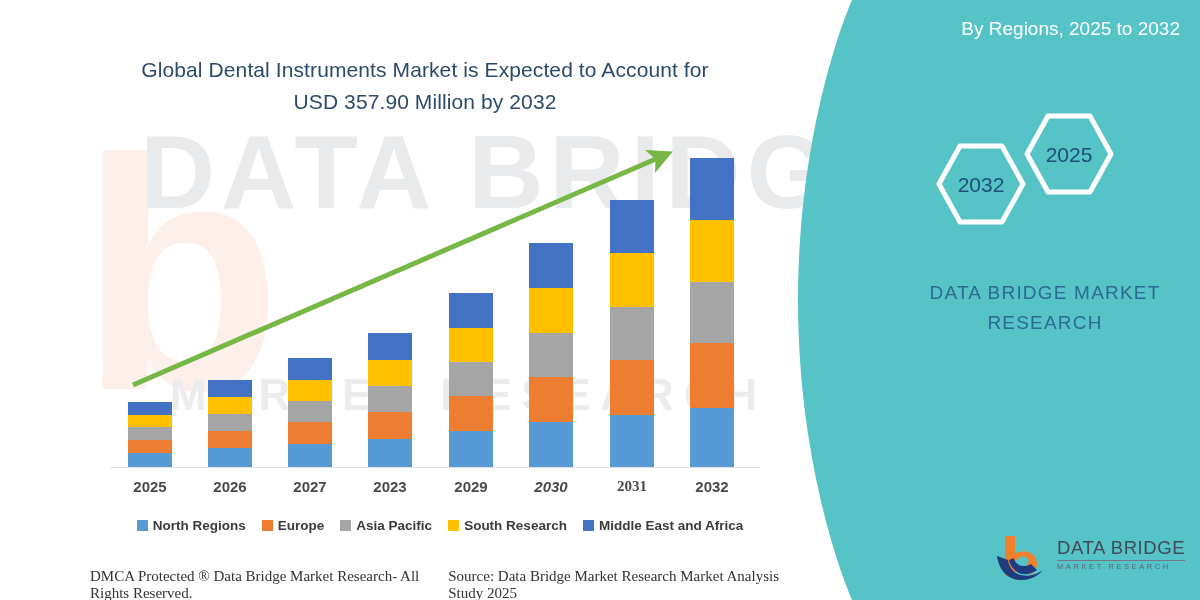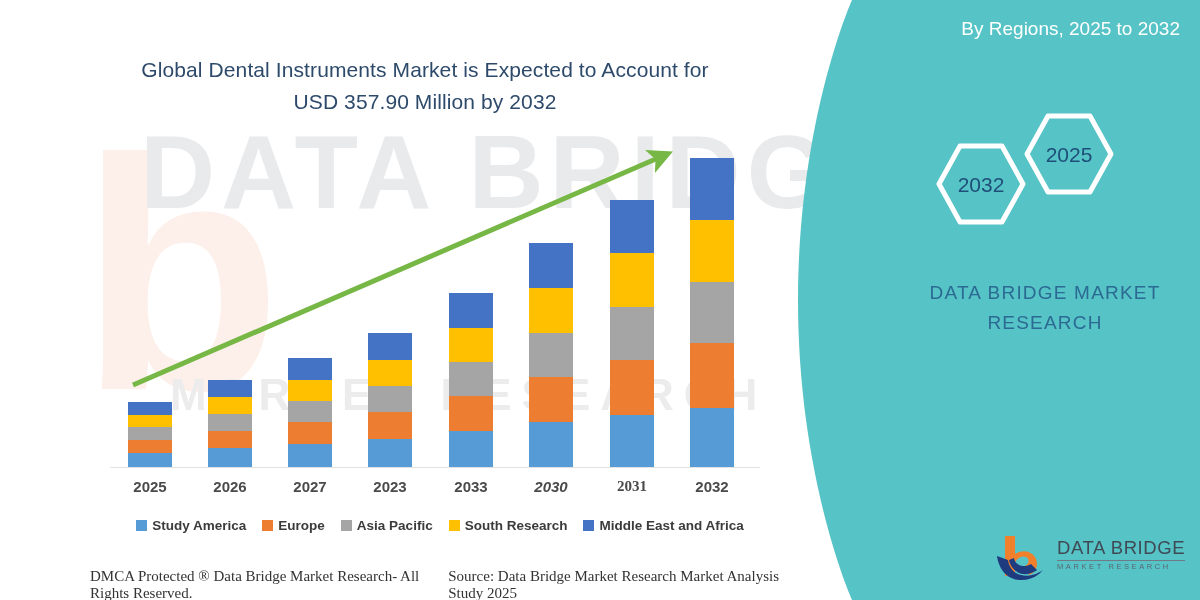--- a/index.html
+++ b/index.html
@@ -319,30 +319,30 @@
         </marker>
       </defs>
       <line id="arrow-line" x1="133" y1="385" x2="660.9851120152939" y2="156.7615378486763" stroke="#76b745" stroke-width="5" marker-end="url(#ah)"></line>
     </svg>
 
     <div class="xlabels" id="xlabels">
         <div class="xlabel" style="left: 120px;">2025</div>
         <div class="xlabel" style="left: 200px;">2026</div>
         <div class="xlabel" style="left: 280px;">2027</div>
         <div class="xlabel" style="left: 360px;">2023</div>
-        <div class="xlabel" style="left: 441px;">2033</div>
+        <div class="xlabel" style="left: 441px;">2029</div>
         <div class="xlabel" style="left: 521px; font-style: italic;">2030</div>
         <div class="xlabel" style="left: 602px; font-family: Liberation Serif, serif;">2031</div>
         <div class="xlabel" style="left: 682px;">2032</div>
       </div>
 
     <div class="legend" id="legend">
         <div class="legend-item">
           <span class="legend-swatch" style="background: rgb(86, 155, 213);"></span>
-          <span>Study America</span>
+          <span>North Regions</span>
         </div>
         <div class="legend-item">
           <span class="legend-swatch" style="background: rgb(237, 125, 49);"></span>
           <span>Europe</span>
         </div>
         <div class="legend-item">
           <span class="legend-swatch" style="background: rgb(165, 165, 165);"></span>
           <span>Asia Pacific</span>
         </div>
         <div class="legend-item">

